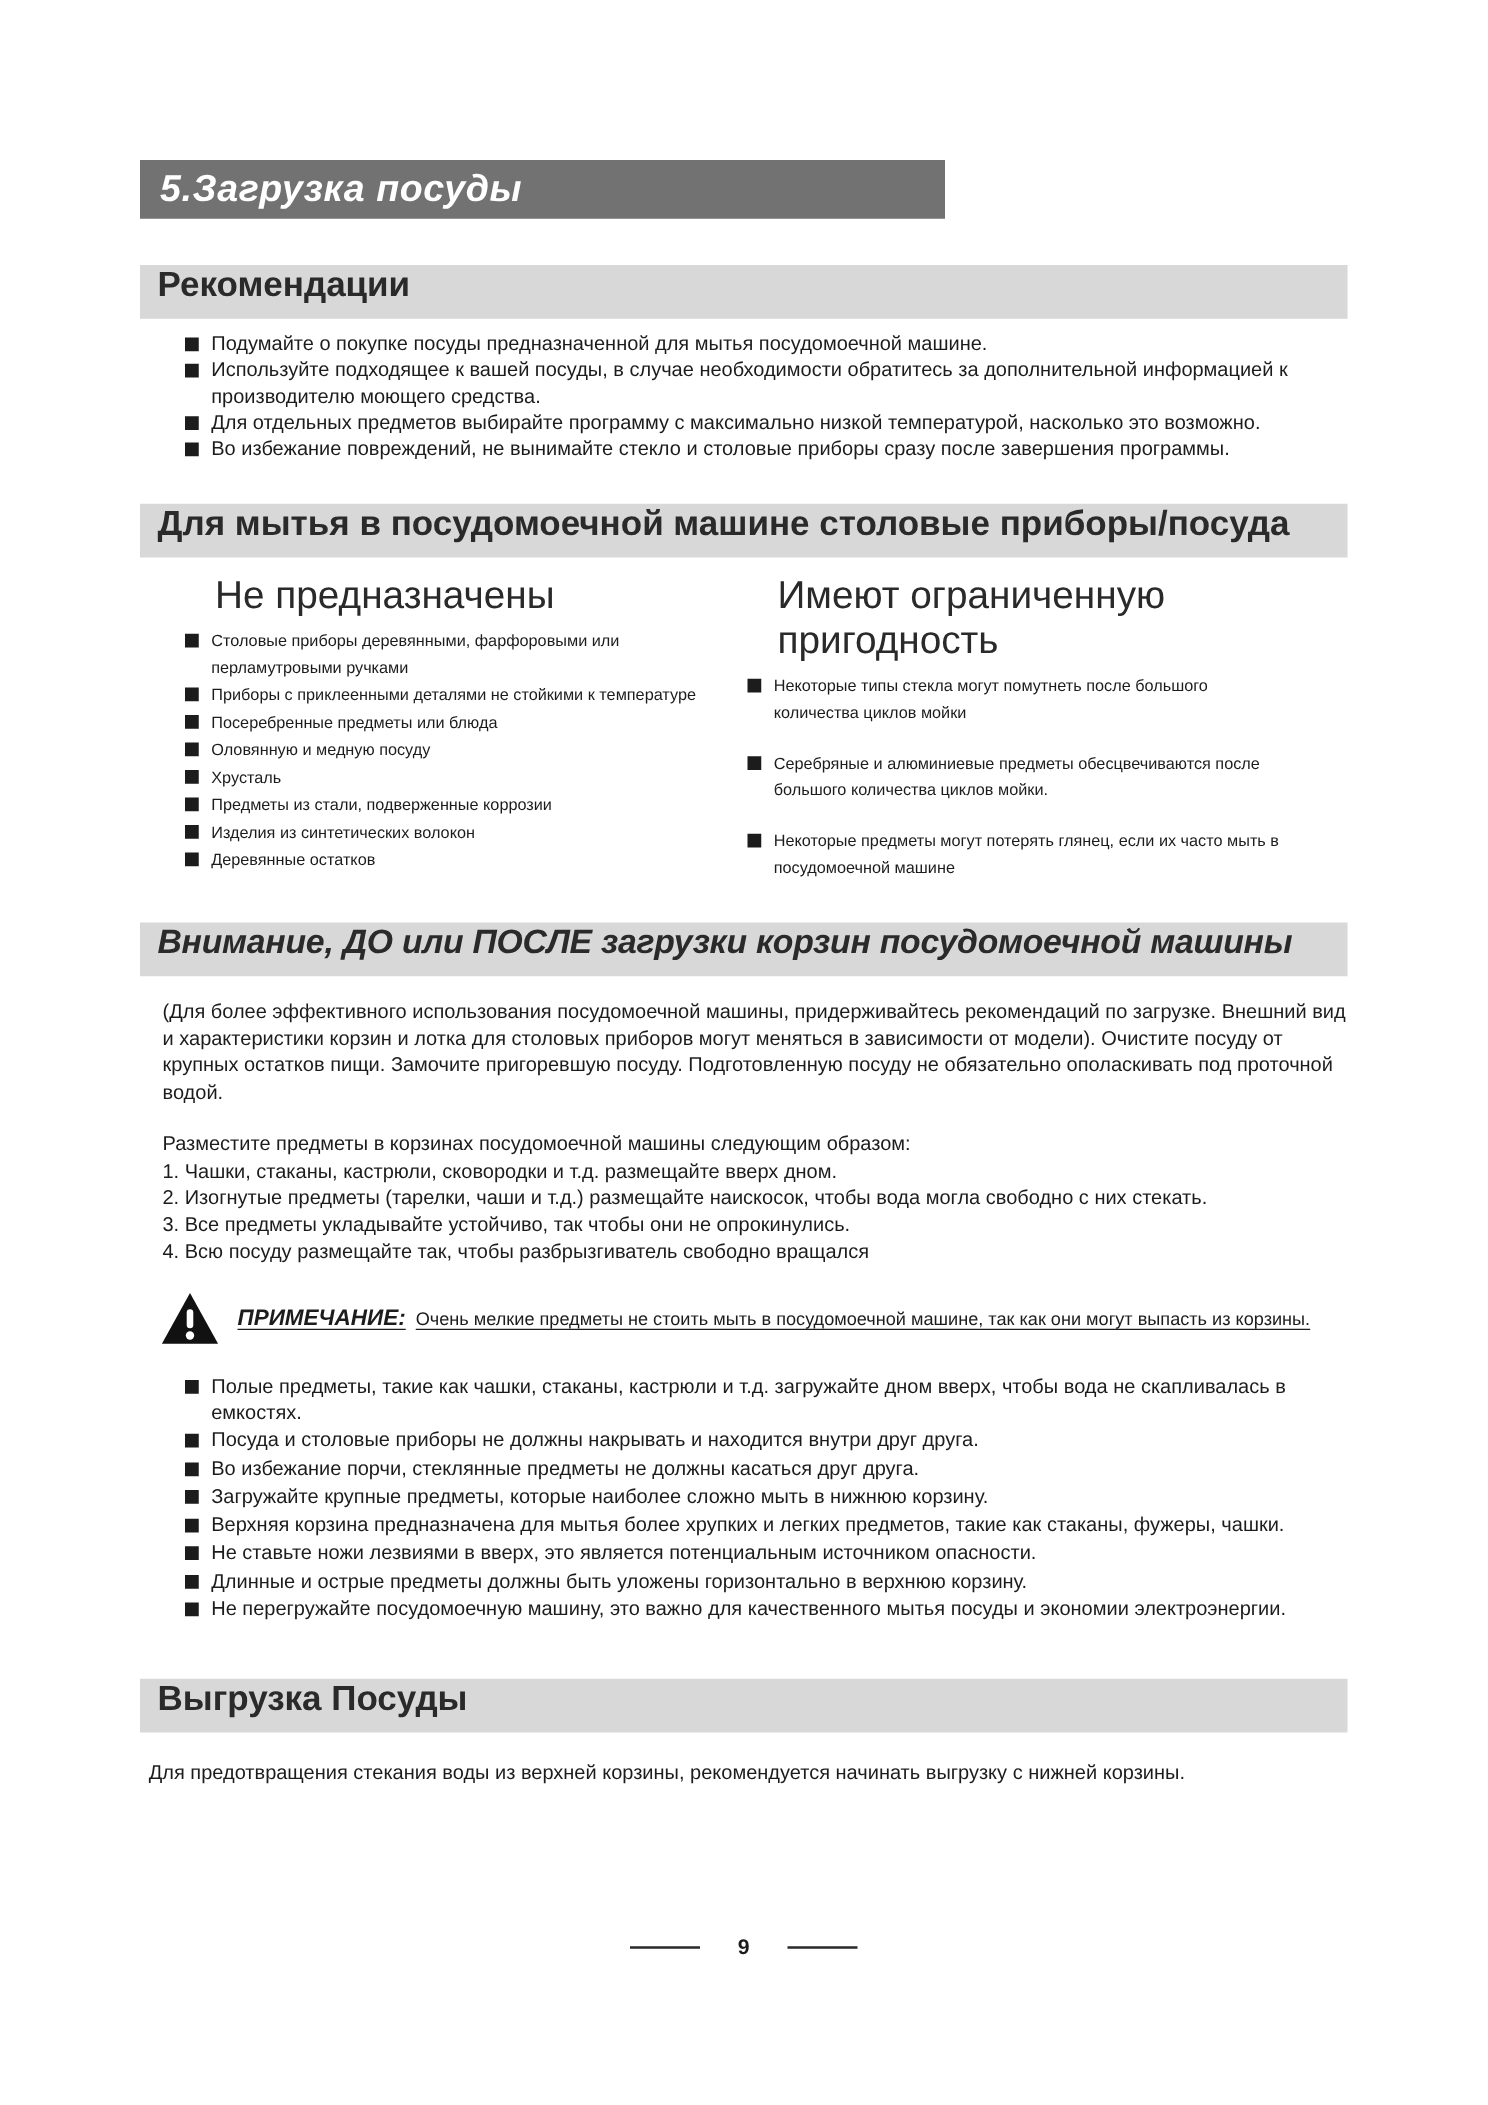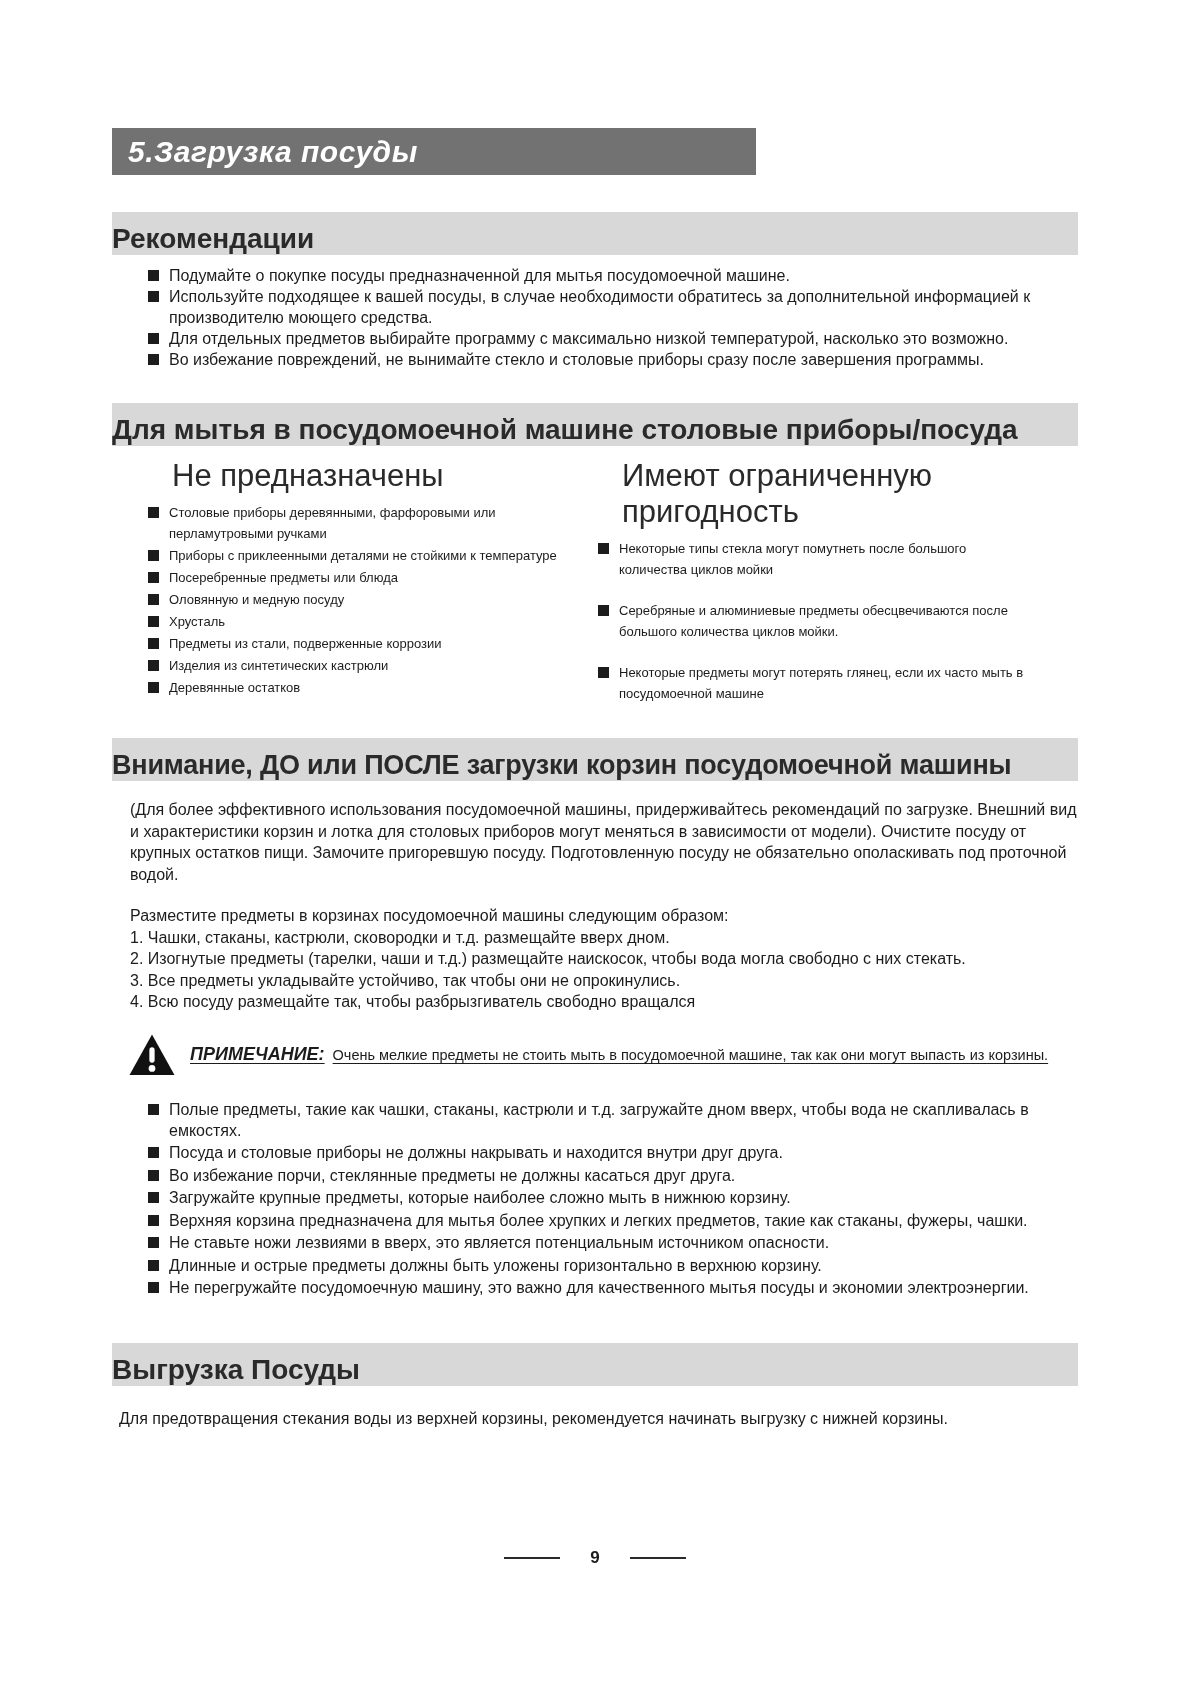--- a/index.html
+++ b/index.html
@@ -8,25 +8,25 @@
     box-sizing:border-box;padding:128px 112px 0 112px;
     font-family:"Liberation Sans",sans-serif;color:#1c1c1c;overflow:hidden;
   }
   .title-bar{
     width:644px;height:47px;background:#727272;display:flex;align-items:center;
   }
   .title-bar span{
     color:#ffffff;font-size:30px;font-weight:bold;font-style:italic;padding-left:16px;letter-spacing:.5px;
   }
   .section-bar{
-    height:43px;background:#d8d8d8;display:flex;align-items:flex-end;
-    font-size:28px;font-weight:bold;color:#2a2a2a;box-sizing:border-box;
+    height:43px;background:#d8d8d8;display:flex;align-items:flex-start;
+    font-size:28px;font-weight:bold;color:#2a2a2a;padding-left:14px;box-sizing:border-box;
   }
   .section-bar.attn span{font-size:27px;letter-spacing:-0.2px;}
-  .mt37{margin-top:37px;} .mt33{margin-top:33px;} .mt14{margin-top:14px;}
+  .mt37{margin-top:37px;} .mt33{margin-top:33px;} .mt14{margin-top:14px;font-style:italic;}
   .bullet-list{margin-left:36px;}
   .bullet-item{display:flex;align-items:flex-start;}
   .sq{flex:0 0 auto;width:11px;height:11px;background:#1c1c1c;margin:5px 10px 0 0;}
   .bt{font-size:16px;line-height:21px;}
   .rec-list{margin-top:10px;width:940px;}
   .cols{display:flex;margin-top:12px;}
   .col-left{width:420px;margin-left:36px;}
   .col-right{width:428px;margin-left:30px;}
   .col-head{font-size:31px;line-height:36px;font-weight:normal;color:#2a2a2a;margin:0 0 8px 24px;}
   .col-list .bullet-item{margin-bottom:1px;}
@@ -107,21 +107,21 @@
           <div class="bullet-item">
           <span class="sq"></span>
           <span class="bt">Хрусталь</span>
         </div>
           <div class="bullet-item">
           <span class="sq"></span>
           <span class="bt">Предметы из стали, подверженные коррозии</span>
         </div>
           <div class="bullet-item">
           <span class="sq"></span>
-          <span class="bt">Изделия из синтетических кастрюли</span>
+          <span class="bt">Изделия из синтетических волокон</span>
         </div>
           <div class="bullet-item">
           <span class="sq"></span>
           <span class="bt">Деревянные остатков</span>
         </div>
         </div>
     </div>
     <div class="col-right">
       <h3 class="col-head">Имеют ограниченную пригодность</h3>
       <div class="bullet-list col-list" style="margin-left:0;">

